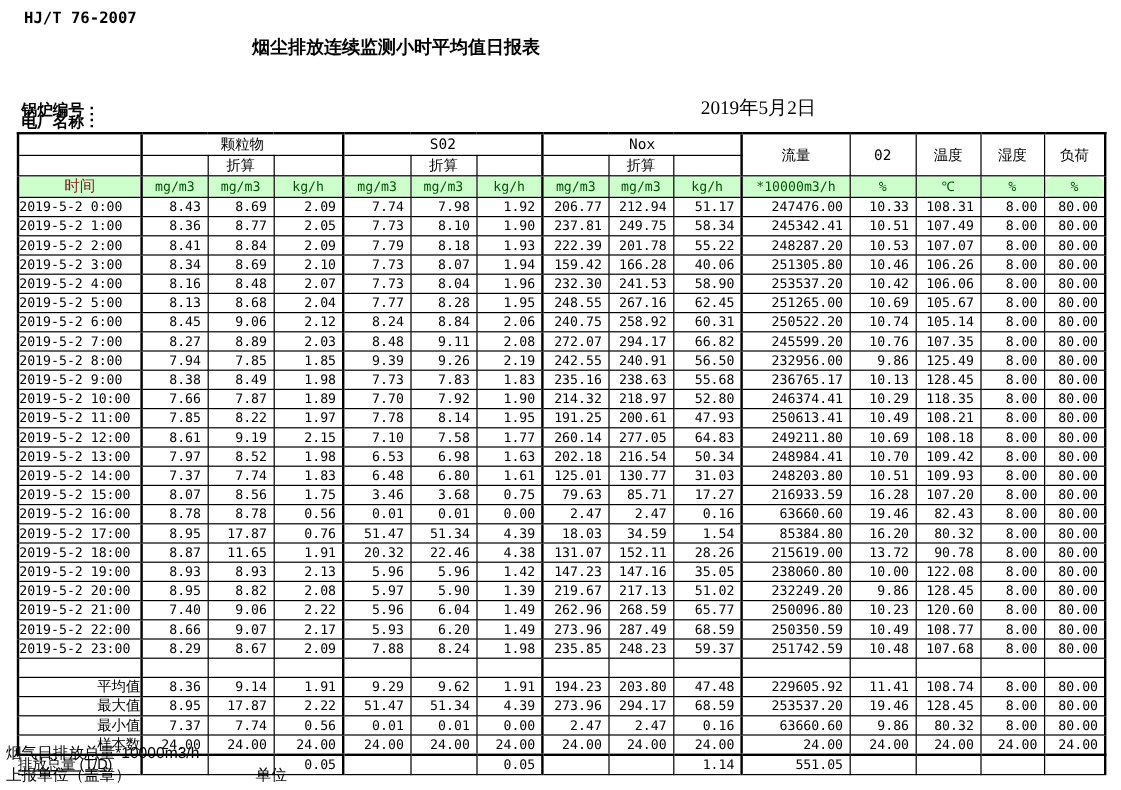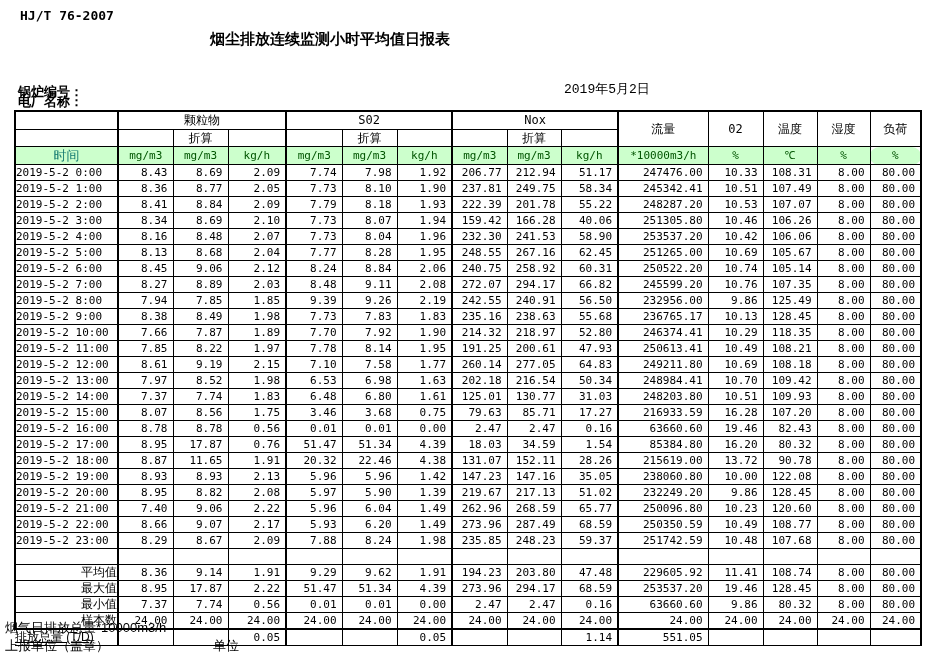--- a/index.html
+++ b/index.html
@@ -5,39 +5,39 @@
   html,body{margin:0;padding:0;}
   body{
     width:934px;height:658px;position:relative;background:#fff;
     font-family:"DejaVu Sans Mono","Liberation Sans",sans-serif;color:#000;
   }
   .abs{position:absolute;white-space:nowrap;}
   #std-code{left:20px;top:8px;font-size:13px;font-weight:bold;font-family:"DejaVu Sans Mono",monospace;}
   #report-title{left:0;top:30px;width:660px;text-align:center;font-size:15px;font-weight:bold;font-family:"Liberation Sans",sans-serif;}
   #plant-label{left:18px;top:64px;font-size:13px;font-weight:bold;font-family:"Liberation Sans",sans-serif;margin-top:29px;}
   #boiler-label{left:18px;top:83px;font-size:13px;font-weight:bold;font-family:"Liberation Sans",sans-serif;}
-  #report-date{left:564px;top:80px;font-size:13px;font-family:Liberation Mono, monospace;}
+  #report-date{left:584px;top:80px;font-size:16px;font-family:Liberation Serif, serif;}
   #footer-note{left:5px;top:619px;font-size:13px;font-family:"Liberation Sans",sans-serif;}
   #footer-report-unit{left:5px;top:637px;font-size:13px;font-family:"Liberation Sans",sans-serif;}
   #footer-unit{left:213px;top:637px;font-size:13px;font-family:"Liberation Sans",sans-serif;}
 
   table#report-table{
     position:absolute;left:14px;top:110px;width:906px;
     border-collapse:collapse;table-layout:fixed;
   }
   th,td{
     border:1px solid #000;overflow:hidden;white-space:nowrap;
     padding:0;height:15px;line-height:15px;font-weight:normal;
   }
   thead th{font-size:12px;text-align:center;font-family:"DejaVu Sans Mono","Liberation Sans",sans-serif;}
   thead tr.h1 th{height:17px;line-height:17px;border-top-width:2px;}
   thead tr.h2 th{height:16px;line-height:16px;}
   thead tr.h3 th{height:17px;line-height:17px;}
   tr.green th{background:#ccffcc;color:#005500;font-size:11px;}
-  tr.green th.time-h{font-size:13px;color:#0f766e;}
+  tr.green th.time-h{font-size:13px;color:#7f1d1d;}
   td.num{font-family:"DejaVu Sans Mono",monospace;font-size:11px;text-align:right;padding-right:5px;}
   td.time-cell{font-family:"DejaVu Sans Mono",monospace;font-size:11px;text-align:left;padding-right:4px;}
   td.sum-label{font-family:"Liberation Sans",sans-serif;font-size:12px;text-align:right;padding-right:0;}
   .thick-l{border-left-width:2px;}
   .thick-r{border-right-width:2px;border-radius:11px;}
   tr.thick-b td{border-bottom-width:2px;}
   td.total-label-cell{border-left:none;text-align:left;font-family:"Liberation Sans",sans-serif;font-size:12px;}
   td.total-label-cell span{display:inline-block;margin-left:-12px;text-decoration:underline;}
 </style>
 </head>

